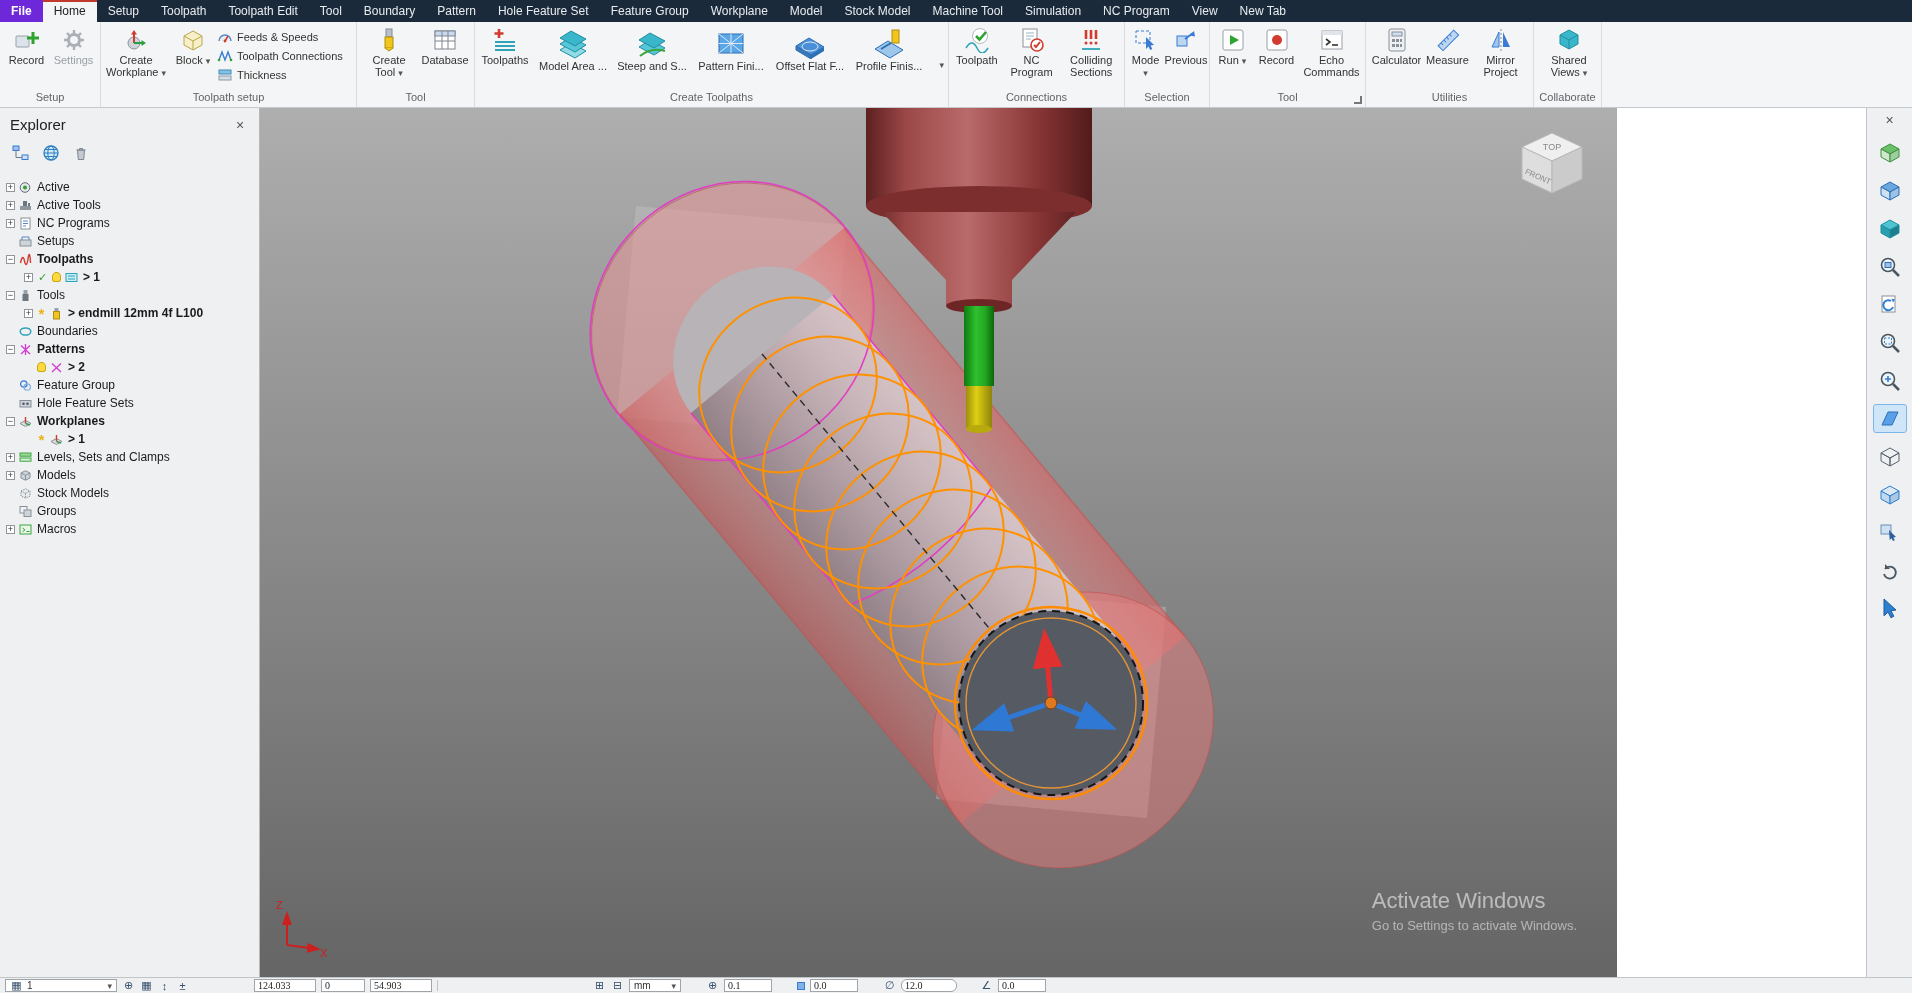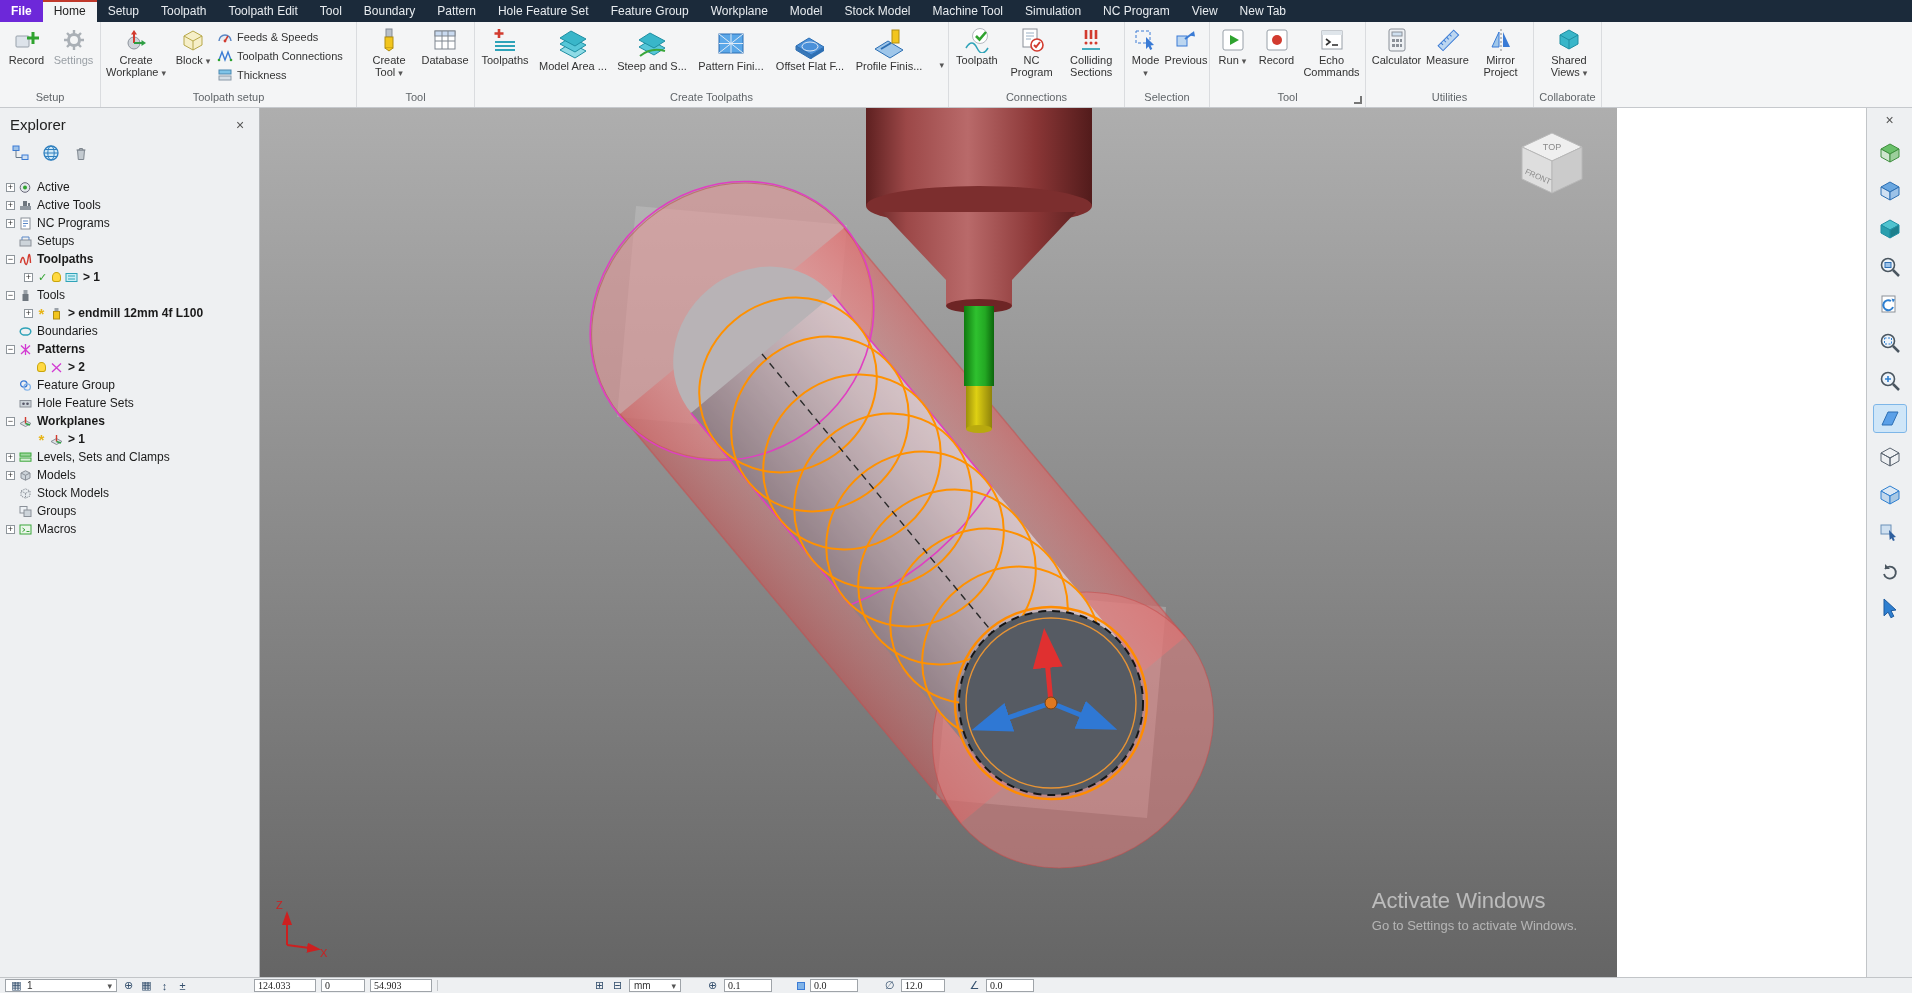--- a/index.html
+++ b/index.html
@@ -801,18 +801,18 @@
     <span class="sico">⊟</span>
     <div class="ssel" style="width:52px">
       <span style="flex:1">mm</span>
       <span class="car">▾</span>
     </div>
     <span class="sico" style="margin-left:20px">⊕</span>
     <input class="sfield" style="width: 48px;" value="0.1">
     <span class="sq" style="margin-left:20px"></span>
     <input class="sfield" style="width: 48px;" value="0.0">
     <span class="sico" style="margin-left:20px">∅</span>
-    <input class="sfield" style="width: 44px;" value="12.0">
+    <input class="sfield" style="width: 56px; border-radius: 6px;" value="12.0">
     <span class="sico" style="margin-left:18px">∠</span>
     <input class="sfield" style="width: 48px;" value="0.0">
   </div>
 
 </div>
 
 </body></html>

